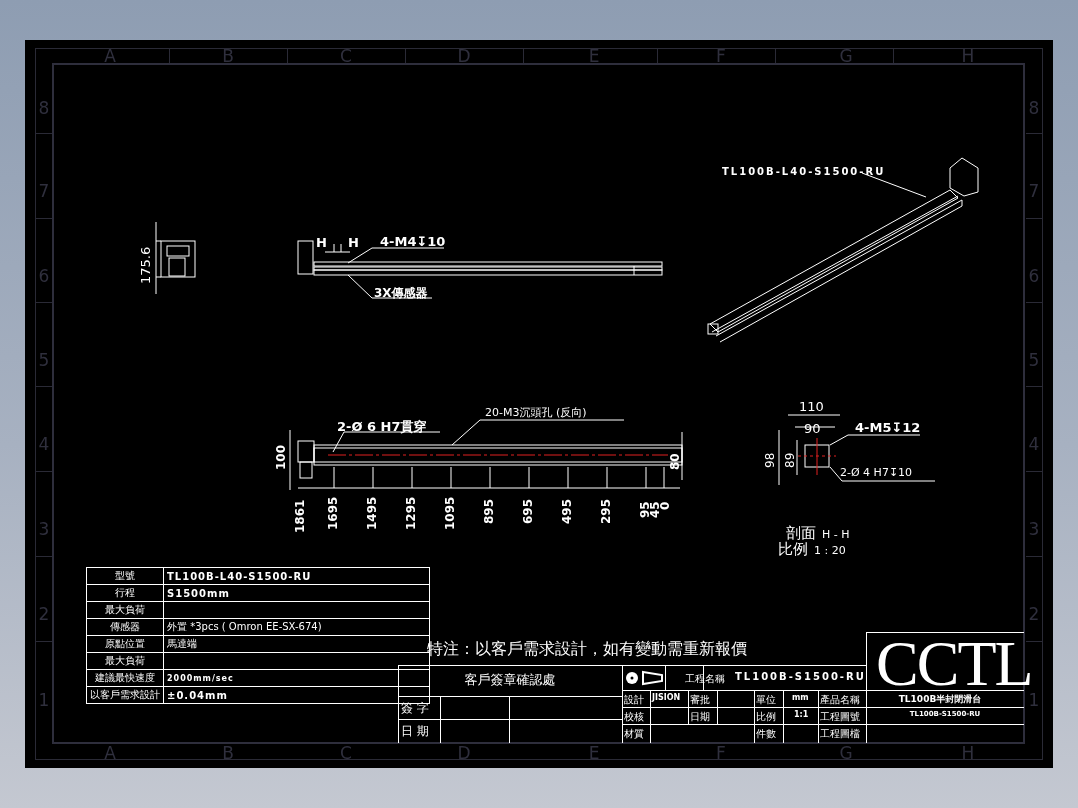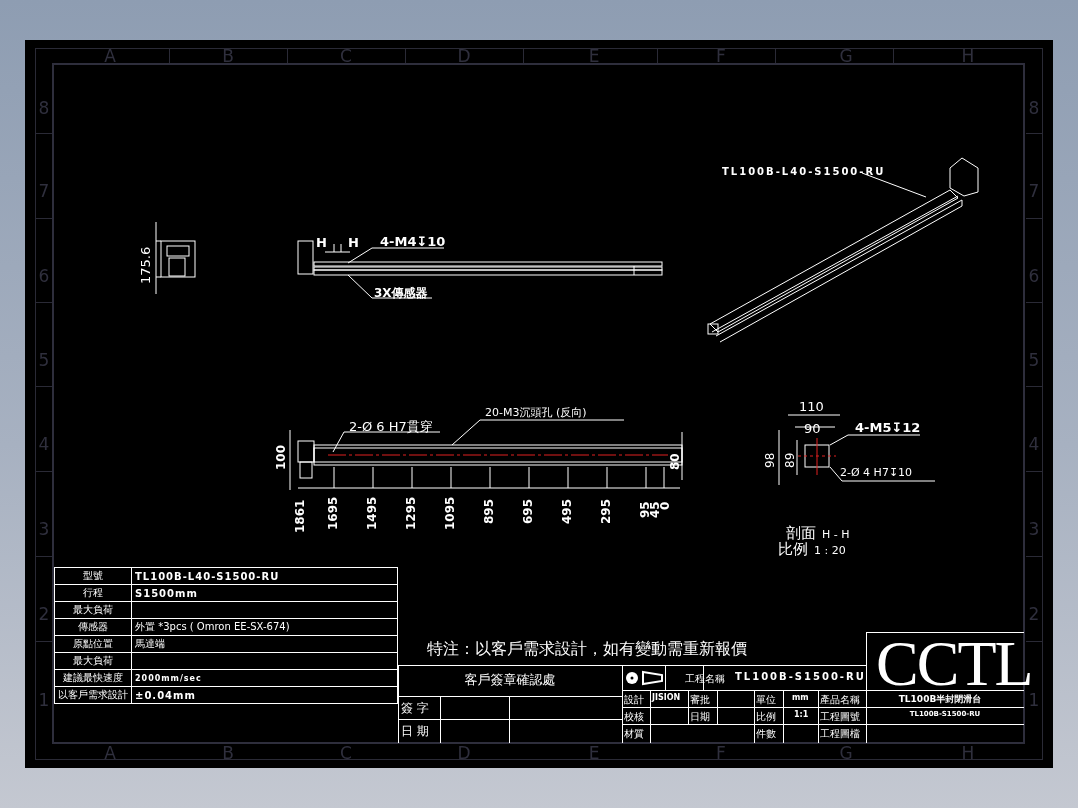--- a/index.html
+++ b/index.html
@@ -10,21 +10,21 @@
   }
   .sheet { position:absolute; left:25px; top:40px; width:1028px; height:728px; background:#000; }
   .frame-outer { position:absolute; left:35px; top:48px; width:1008px; height:712px; border:1px solid #2a2a36; box-sizing:border-box; }
   .frame-inner { position:absolute; left:52px; top:63px; width:973px; height:681px; border:2px solid #2e2e3c; box-sizing:border-box; }
   .zone-h { position:absolute; color:#2f2f3d; font-size:17px; font-family:"DejaVu Sans", sans-serif; text-align:center; width:20px; }
   .zone-v { position:absolute; color:#2f2f3d; font-size:17px; width:16px; text-align:center; }
   .tick-h { position:absolute; width:1px; height:15px; background:#2a2a36; }
   .tick-v { position:absolute; height:1px; width:16px; background:#2a2a36; }
   svg.draw { position:absolute; left:0; top:0; }
   
-  .tb { position:absolute; border-collapse:collapse; color:#fff; font-size:10px; }
+  .tb { position:absolute; border-collapse:collapse; color:#fff; font-size:10px;margin-left:32px; }
   .tb td { border:1px solid #fff; padding:0 3px; height:16px; white-space:nowrap; }
   .lbl { text-align:center; width:70px; }
   .val { font-weight:bold; letter-spacing:1px; }
   .note { position:absolute; color:#fff; font-size:11px; }
   .cell { position:absolute; color:#fff; font-size:10px; white-space:nowrap; }
   .hl { position:absolute; height:1px; background:#fff; }
   .vl { position:absolute; width:1px; background:#fff; }
   .logo { position:absolute; color:#fff; font-family:"Liberation Serif", serif; font-size:64px; line-height:1; letter-spacing:-2px; }
 </style>
 </head>
@@ -165,21 +165,21 @@
   </g>
 </svg>
 
 <div class="note" style="left:138px;top:249px;font-size:13px;transform:rotate(-90deg);transform-origin:left top;top:284px;">175.6</div>
 
 <div class="note" style="left:316px;top:235px;font-size:13px;font-weight:bold">H</div>
 <div class="note" style="left:348px;top:235px;font-size:13px;font-weight:bold">H</div>
 <div class="note" style="left:380px;top:234px;font-size:13px;font-weight:bold">4-M4↧10</div>
 <div class="note" style="left:374px;top:285px;font-size:12px;font-weight:bold">3X傳感器</div>
 
-<div class="note" style="left:349px;top:418px;font-size:13px;font-weight:normal">2-Ø 6  H7貫穿</div>
+<div class="note" style="left:337px;top:418px;font-size:13px;font-weight:bold">2-Ø 6  H7貫穿</div>
 <div class="note" style="left:485px;top:405px;font-size:11px">20-M3沉頭孔 (反向)</div>
 <div class="note" style="left:274px;top:470px;font-size:12px;font-weight:bold;transform:rotate(-90deg);transform-origin:left top">100</div>
 <div class="note" style="left:668px;top:470px;font-size:12px;font-weight:bold;transform:rotate(-90deg);transform-origin:left top">80</div>
 
 <div>
   <div class="note" style="left:293px;top:533px;font-size:12px;font-weight:bold;transform:rotate(-90deg);transform-origin:left top">1861</div>
   <div class="note" style="left:326px;top:530px;font-size:12px;font-weight:bold;transform:rotate(-90deg);transform-origin:left top">1695</div>
   <div class="note" style="left:365px;top:530px;font-size:12px;font-weight:bold;transform:rotate(-90deg);transform-origin:left top">1495</div>
   <div class="note" style="left:404px;top:530px;font-size:12px;font-weight:bold;transform:rotate(-90deg);transform-origin:left top">1295</div>
   <div class="note" style="left:443px;top:530px;font-size:12px;font-weight:bold;transform:rotate(-90deg);transform-origin:left top">1095</div>

